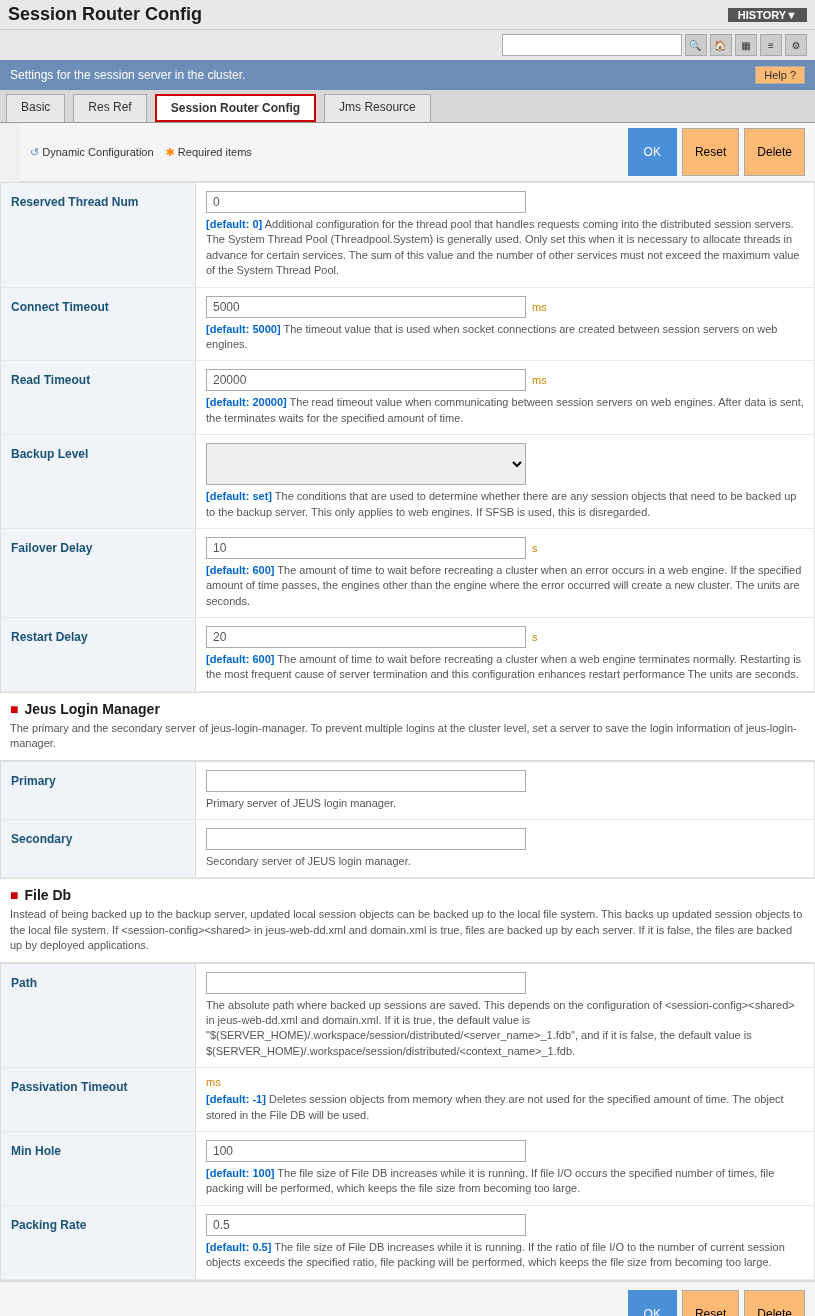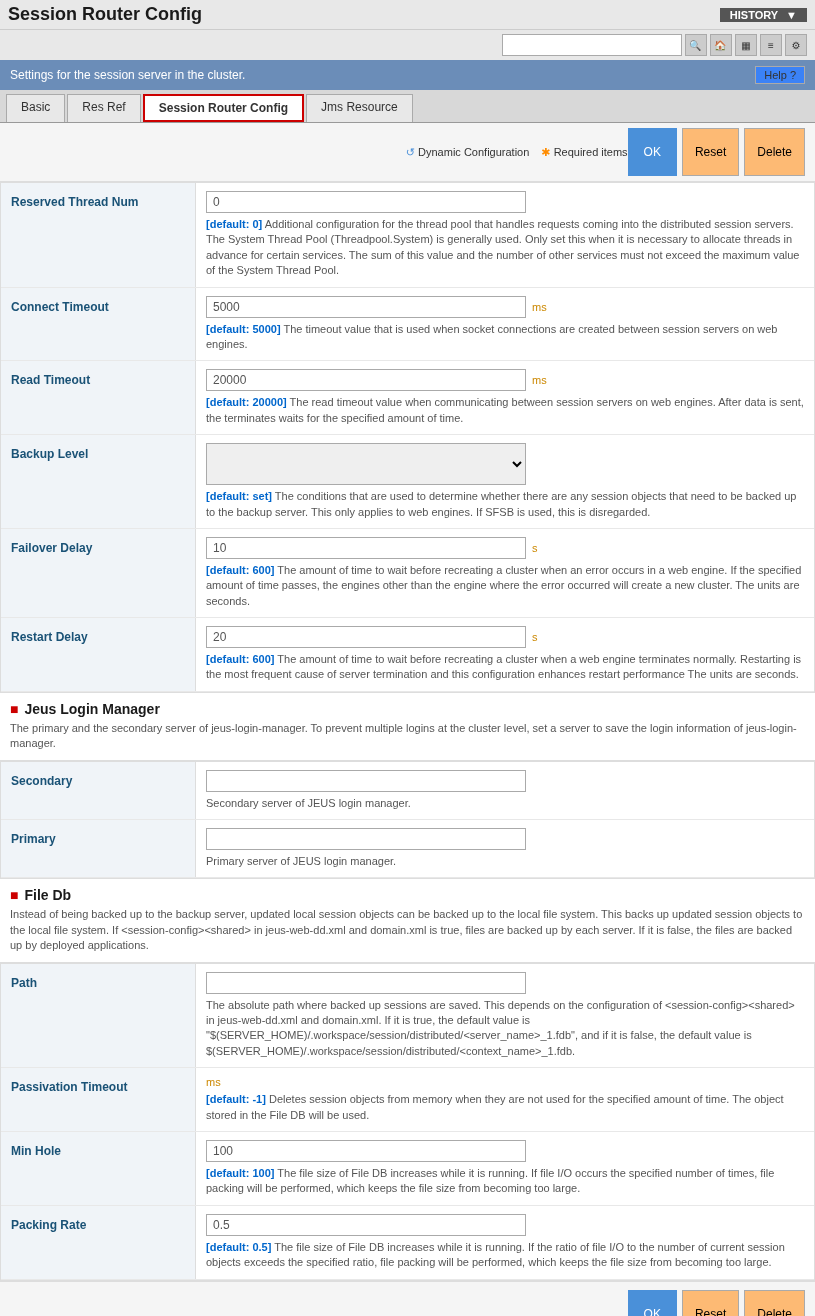--- a/index.html
+++ b/index.html
@@ -1,38 +1,38 @@
 <!DOCTYPE html>
 <html><head>
   <meta charset="utf-8">
   <style>
     * { box-sizing: border-box; margin: 0; padding: 0; }
     body { font-family: Arial, sans-serif; font-size: 12px; background: #f0f0f0; color: #333; width: 815px; }
     
     
     .top-bar { background: #e8e8e8; display: flex; justify-content: space-between; align-items: center; padding: 4px 8px; border-bottom: 1px solid #ccc; }
     .page-title { font-size: 18px; font-weight: bold; color: #1a1a1a; }
-    .history-btn { background: #555; color: white; font-size: 11px; font-weight: bold; padding: 1px 10px; border: none; cursor: pointer; display: flex; align-items: center; gap: 8px; }
+    .history-btn { background: #555; color: white; font-size: 11px; font-weight: bold; padding: 1px 10px; border: none; cursor: pointer; display: flex; align-items: center; gap: 0; }
     
     
     .toolbar { background: #e8e8e8; display: flex; justify-content: flex-end; align-items: center; padding: 4px 8px; gap: 3px; }
     .toolbar-icon { width: 22px; height: 22px; background: #ccc; border: 1px solid #aaa; display: flex; align-items: center; justify-content: center; cursor: pointer; font-size: 10px; }
     .search-input-top { width: 180px; height: 22px; border: 1px solid #aaa; padding: 2px 4px; font-size: 11px; }
     
     
     .help-banner { background: #6b8db8; color: white; padding: 6px 10px; display: flex; justify-content: space-between; align-items: center; font-size: 12px; }
-    .help-btn { background: #3b82f6; color: #333; border: 1px solid #aaa; padding: 2px 8px; cursor: pointer; font-size: 11px; display: flex; align-items: center; gap: 3px; }
-    
-    
-    .tabs { display: flex; background: #d8d8d8; border-bottom: 1px solid #999; padding: 4px 6px 0 6px; gap: 2px; }
+    .help-btn { background: #fdba74; color: #333; border: 1px solid #aaa; padding: 2px 8px; cursor: pointer; font-size: 11px; display: flex; align-items: center; gap: 3px; }
+    
+    
+    .tabs { display: flex; background: #d8d8d8; border-bottom: 1px solid #999; padding: 4px 6px 0 6px; gap: 8px; }
     .tab { padding: 5px 14px; border: 1px solid #aaa; background: #e8e8e8; cursor: pointer; font-size: 12px; border-bottom: none; }
     .tab.active { background: white; border: 2px solid #cc0000; color: #333; font-weight: bold; }
     
     
-    .action-bar { background: #f5f5f5; display: flex; justify-content: flex-end; align-items: center; padding: 5px 10px; border-bottom: 1px solid #ddd; }
+    .action-bar { background: #f5f5f5; display: flex; justify-content: space-between; align-items: center; padding: 5px 10px; border-bottom: 1px solid #ddd; margin-left: 20px; }
     .action-left { display: flex; align-items: center; gap: 12px; font-size: 11px; color: #333; }
     .action-right { display: flex; gap: 5px; }
     .btn-ok { background: #4a90d9; color: white; border: none; padding: 4px 16px; cursor: pointer; font-size: 12px; }
     .btn-reset, .btn-delete { background: #fdba74; border: 1px solid #aaa; padding: 16px 12px; cursor: pointer; font-size: 12px; }
     .dynamic-icon { color: #4a90d9; font-size: 11px; }
     .required-icon { color: #ff8c00; font-size: 11px; }
     
     
     .config-section { background: white; border: 1px solid #ddd; margin: 0; }
     .config-row { display: flex; border-bottom: 1px solid #e8e8e8; }
@@ -211,36 +211,36 @@
   <div class="section-title">
     <span class="section-icon">■</span>
     <span>Jeus Login Manager</span>
   </div>
   <div class="section-desc">The primary and the secondary server of jeus-login-manager. To prevent multiple logins at the cluster level, set a server to save the login information of jeus-login-manager.</div>
 </div>
 
 <div class="config-section">
 
   <div class="config-row">
+    <div class="config-label">Primary</div>
+    <div class="config-content">
+      <div class="input-row">
+        <input type="text" class="config-input" value="" style="">
+      </div>
+      <div class="desc-text">Primary server of JEUS login manager.</div>
+    </div>
+  </div>
+
+  <div class="config-row">
     <div class="config-label">Secondary</div>
     <div class="config-content">
       <div class="input-row">
         <input type="text" class="config-input" value="" style="">
       </div>
       <div class="desc-text">Secondary server of JEUS login manager.</div>
-    </div>
-  </div>
-
-  <div class="config-row">
-    <div class="config-label">Primary</div>
-    <div class="config-content">
-      <div class="input-row">
-        <input type="text" class="config-input" value="" style="">
-      </div>
-      <div class="desc-text">Primary server of JEUS login manager.</div>
     </div>
   </div>
 
 </div>
 
 <div class="section-header">
   <div class="section-title">
     <span class="section-icon">■</span>
     <span>File Db</span>
   </div>

